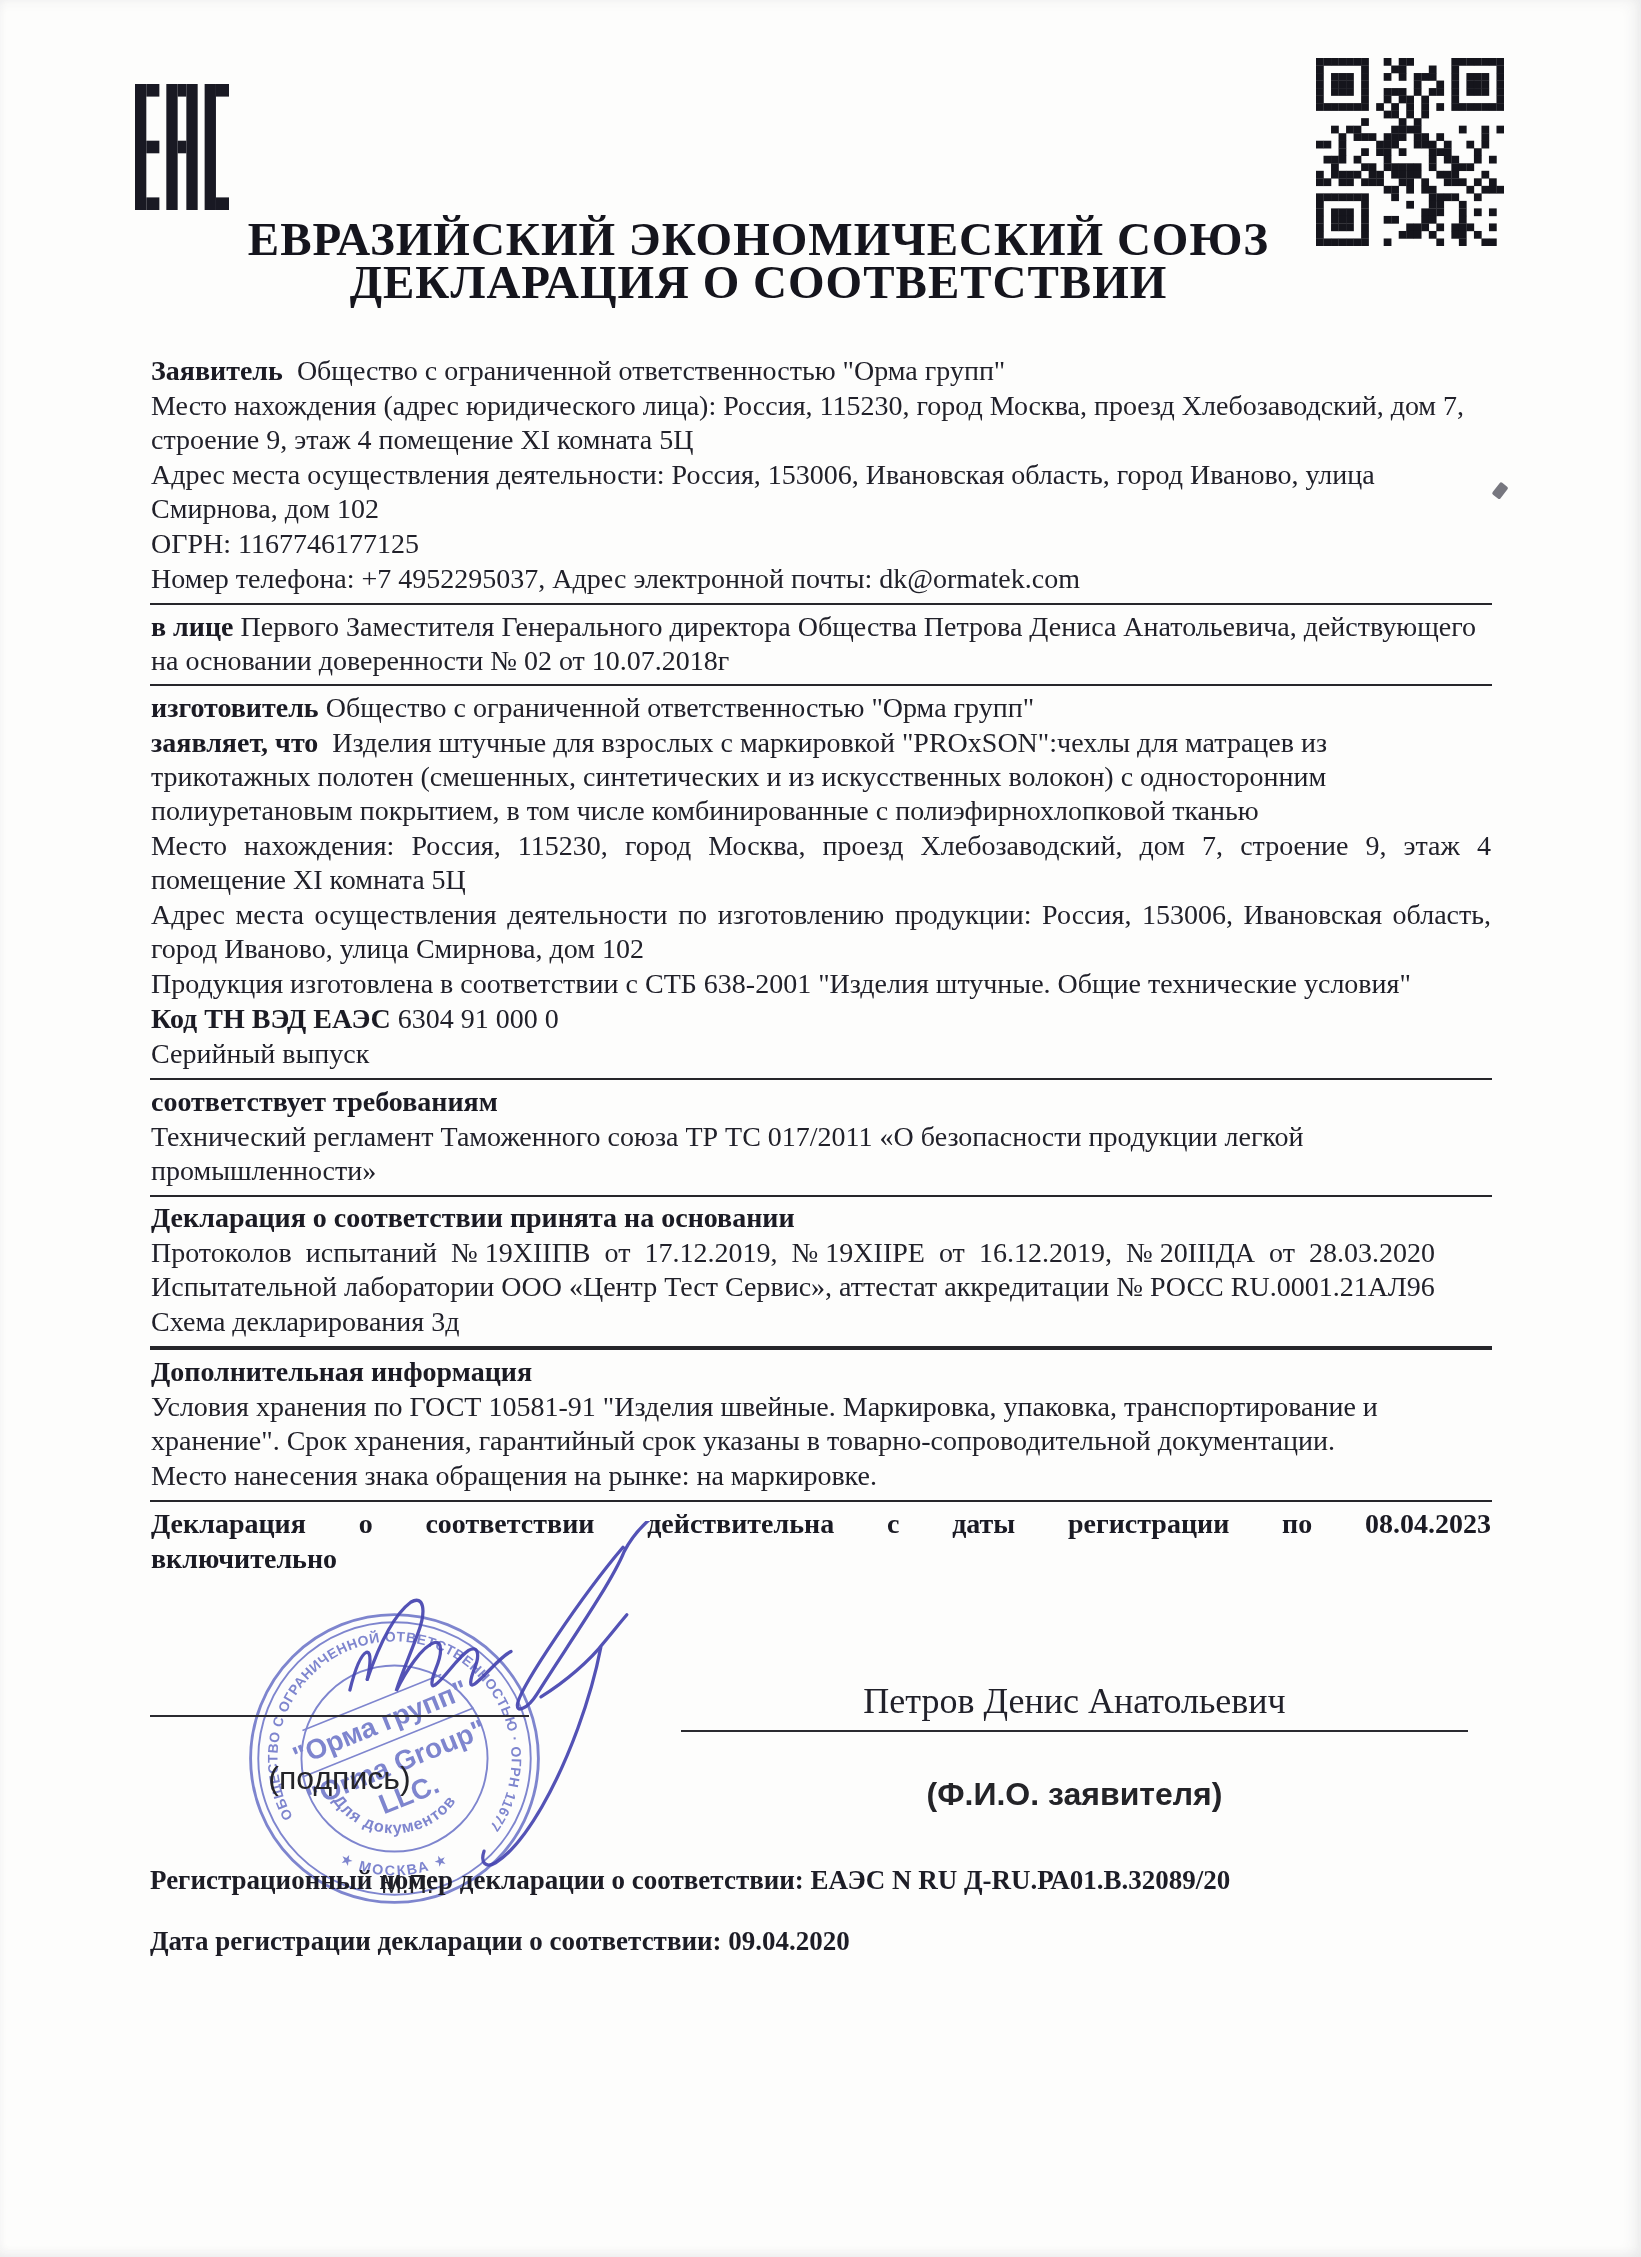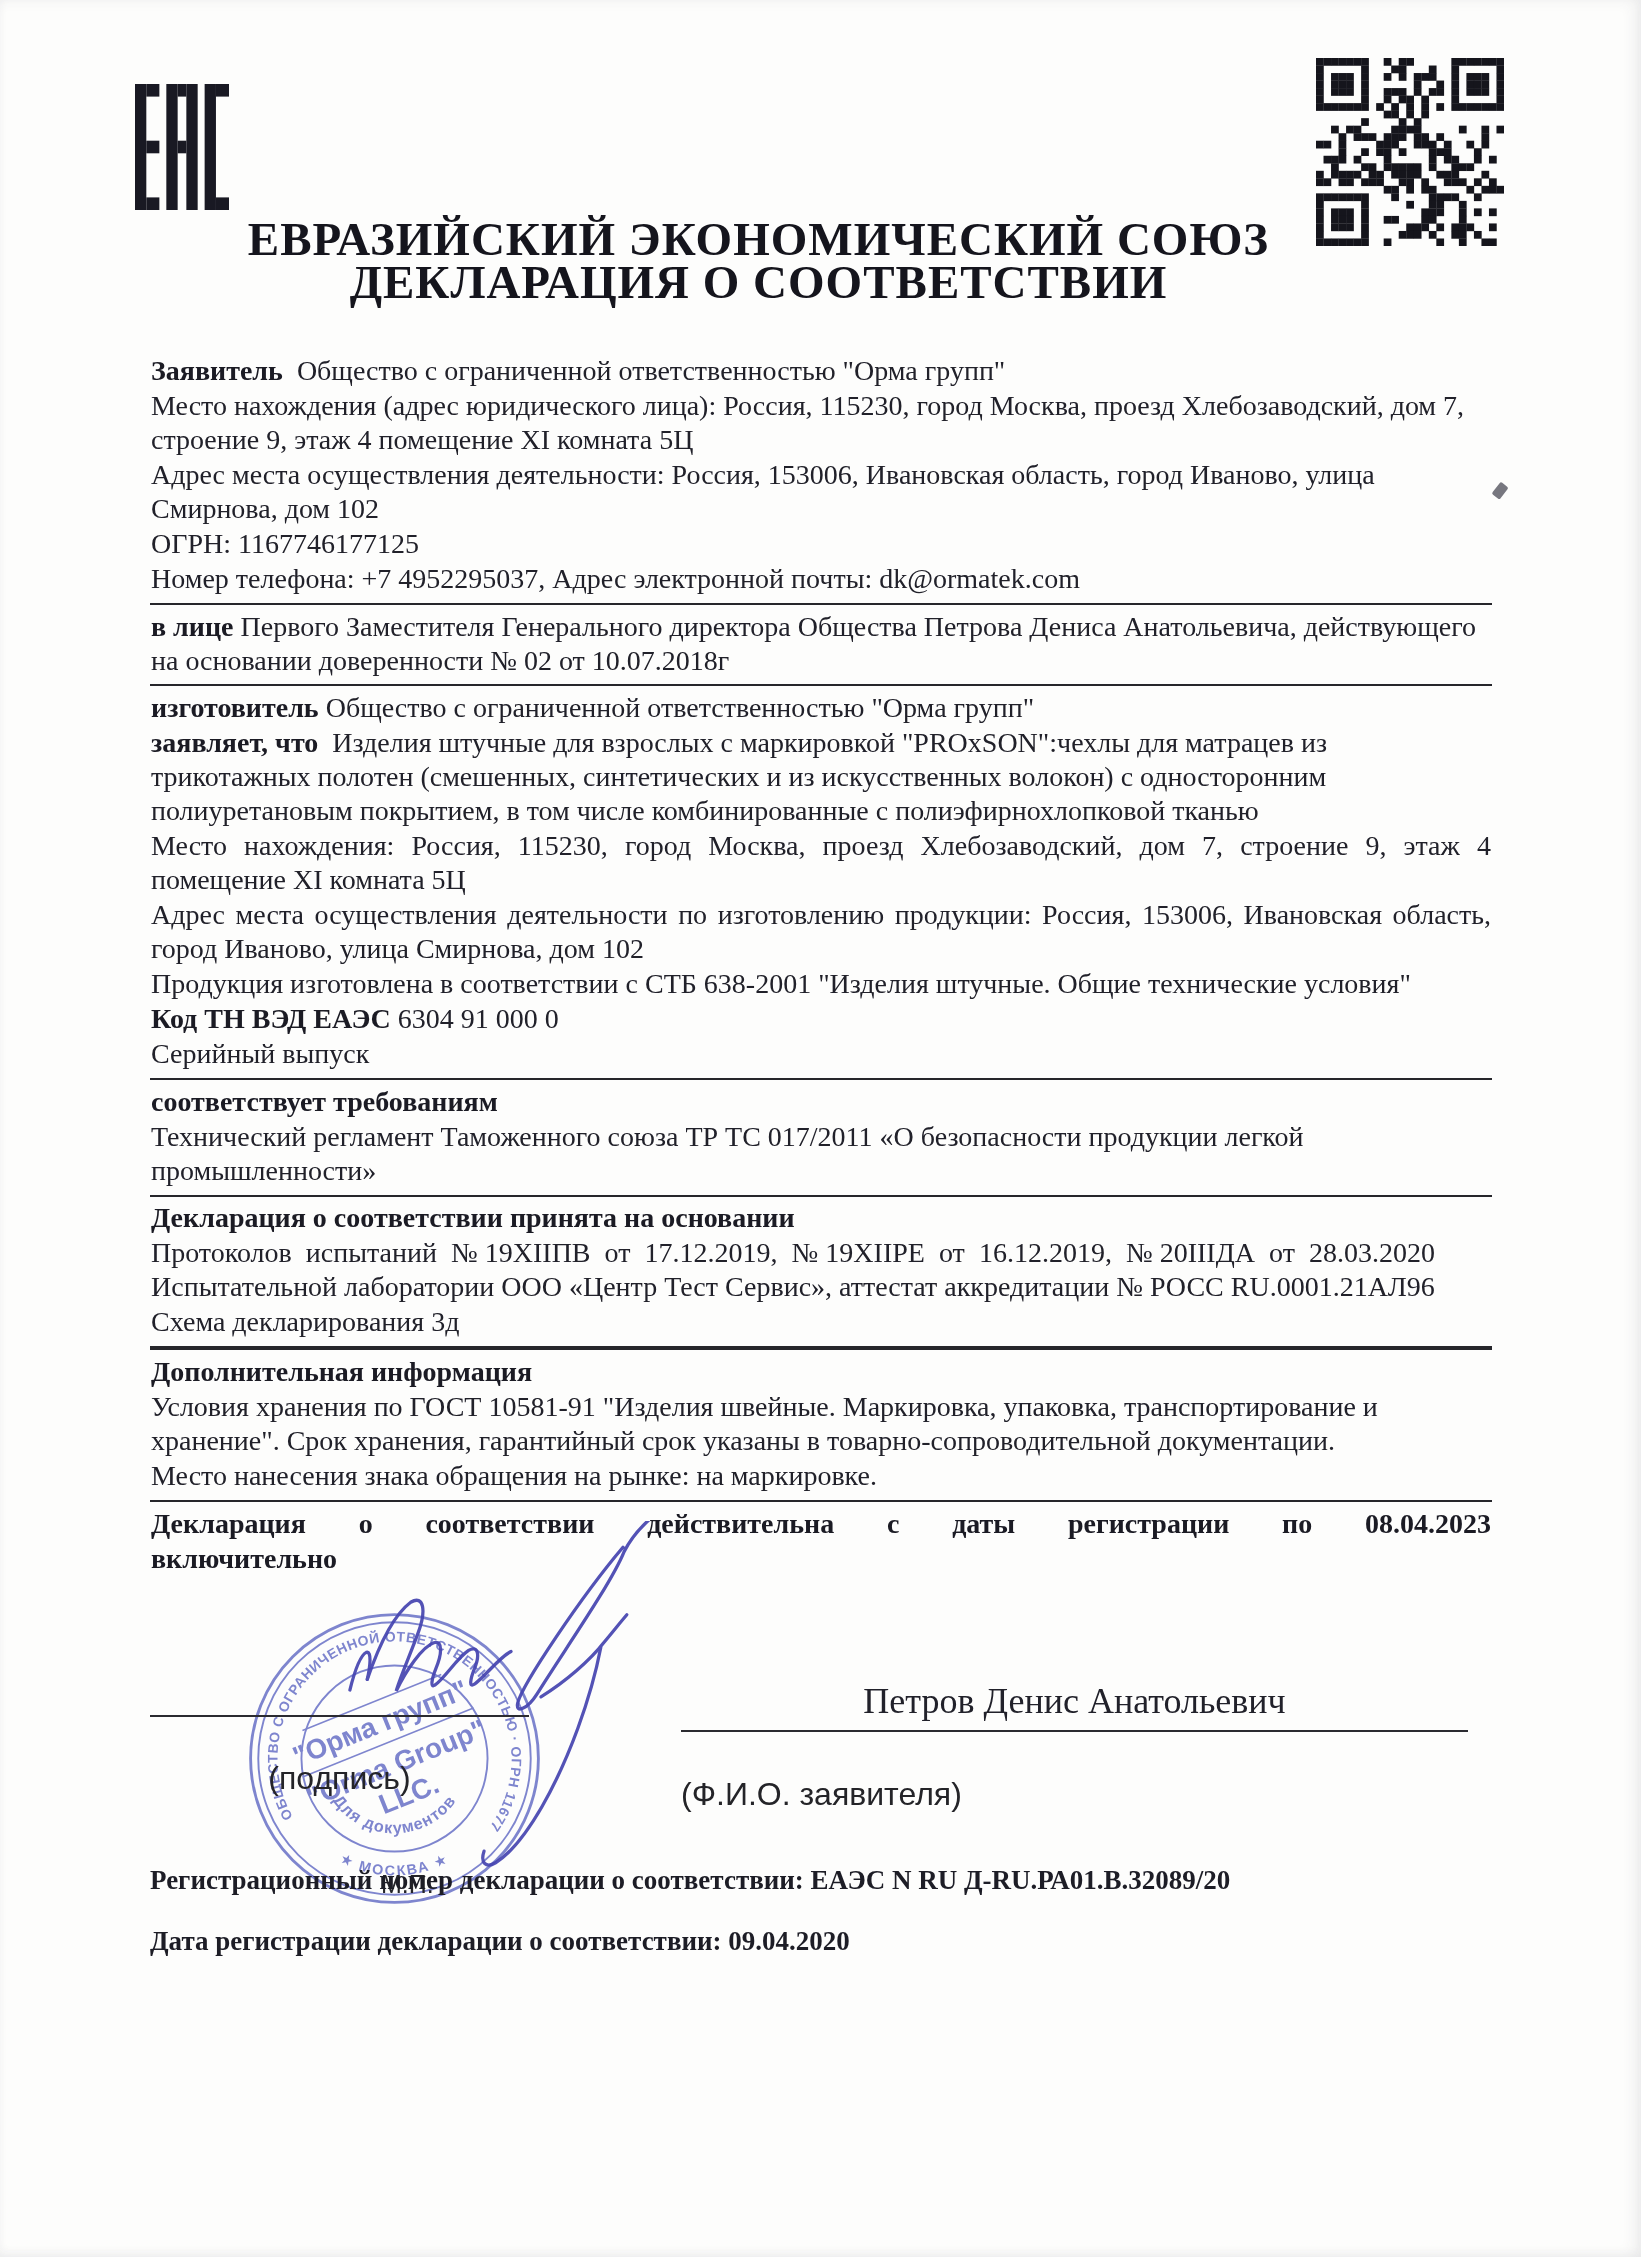--- a/index.html
+++ b/index.html
@@ -427,20 +427,20 @@
       <path d="M 622,1706 C 612,1758 589,1822 561,1871 C 546,1897 529,1919 513,1929 C 503,1935 497,1929 501,1917"></path>
     </g>
   </svg>
 
   <div class="sigline" style="left:150px;top:1715px;width:379px;"></div>
   <div class="sans" style="position:absolute;left:150px;top:1724px;width:379px;text-align:center;font-size:32px;">(подпись)</div>
   <div class="sans" style="position:absolute;left:381px;top:1834px;font-size:25px;">М.П.</div>
 
   <div style="position:absolute;left:681px;top:1680px;width:787px;text-align:center;font-size:36px;">Петров Денис Анатольевич</div>
   <div class="sigline" style="left:681px;top:1730px;width:787px;"></div>
-  <div class="sans" style="position:absolute;left:681px;top:1740px;width:787px;text-align:left;font-size:32px;">(Ф.И.О. заявителя)</div>
+  <div class="sans" style="position:absolute;left:681px;top:1740px;width:787px;text-align:center;font-size:32px;font-weight:bold;">(Ф.И.О. заявителя)</div>
 
   <div class="regline" style="top:1865px;">Регистрационный номер декларации о соответствии: ЕАЭС N RU Д-RU.РА01.В.32089/20</div>
   <div class="regline" style="top:1926px;">Дата регистрации декларации о соответствии: 09.04.2020</div>
 
   <div class="speck"></div>
 </div>
 
 
 </body></html>

